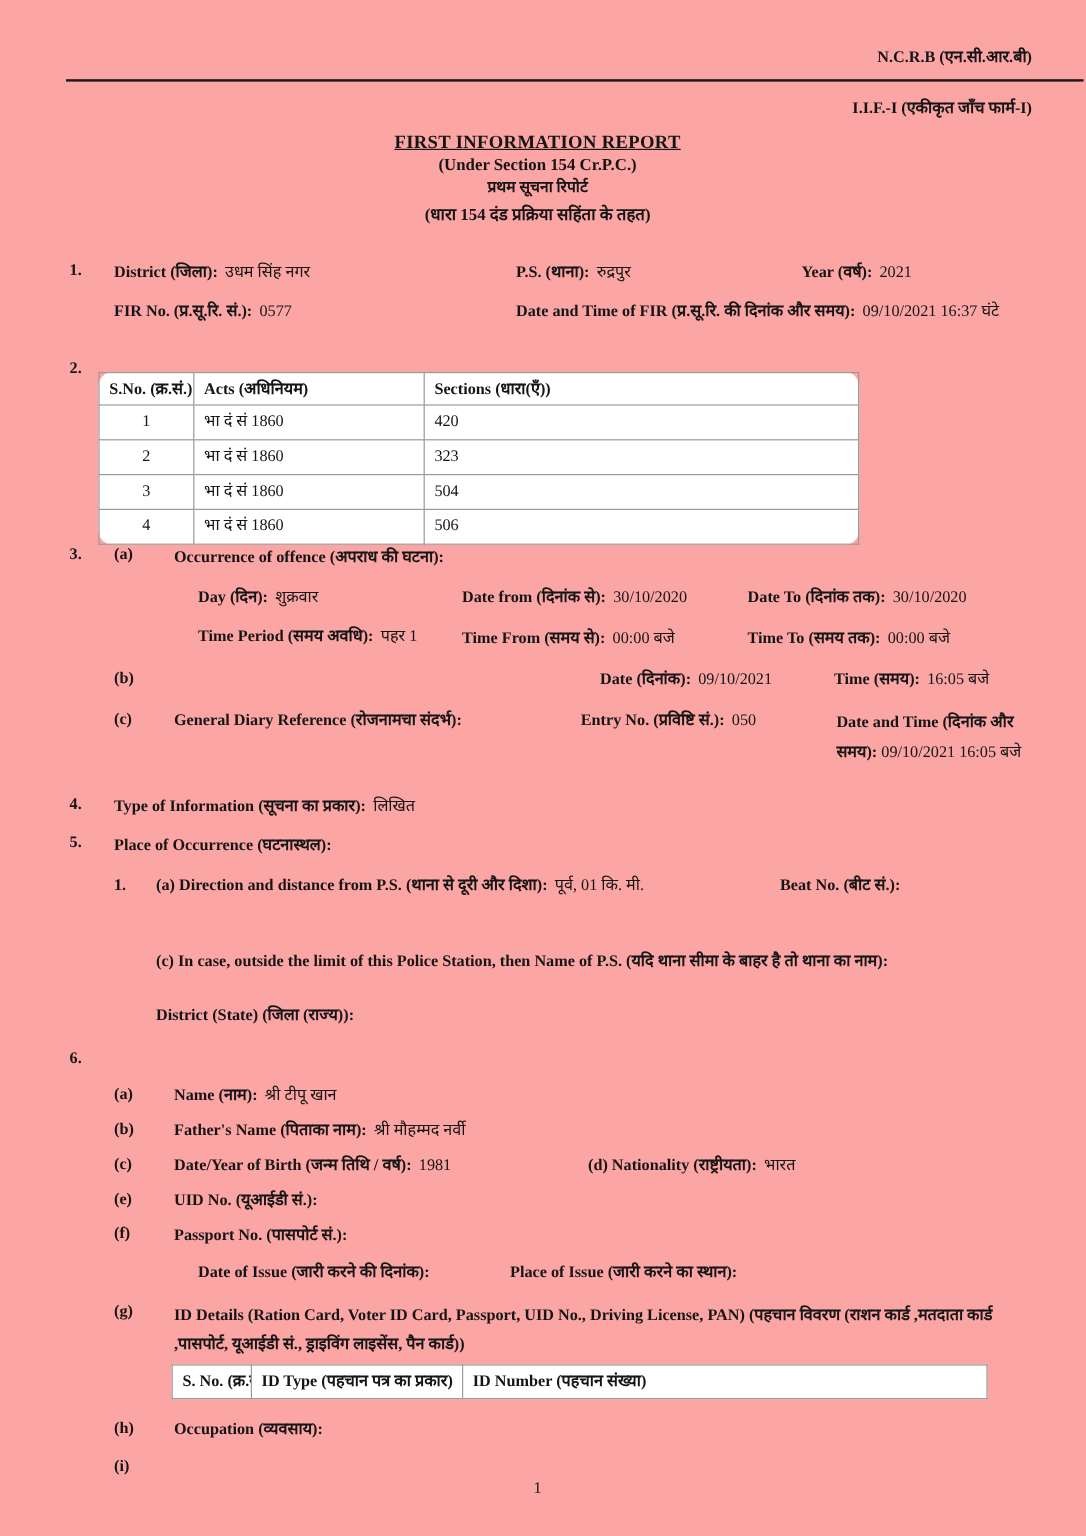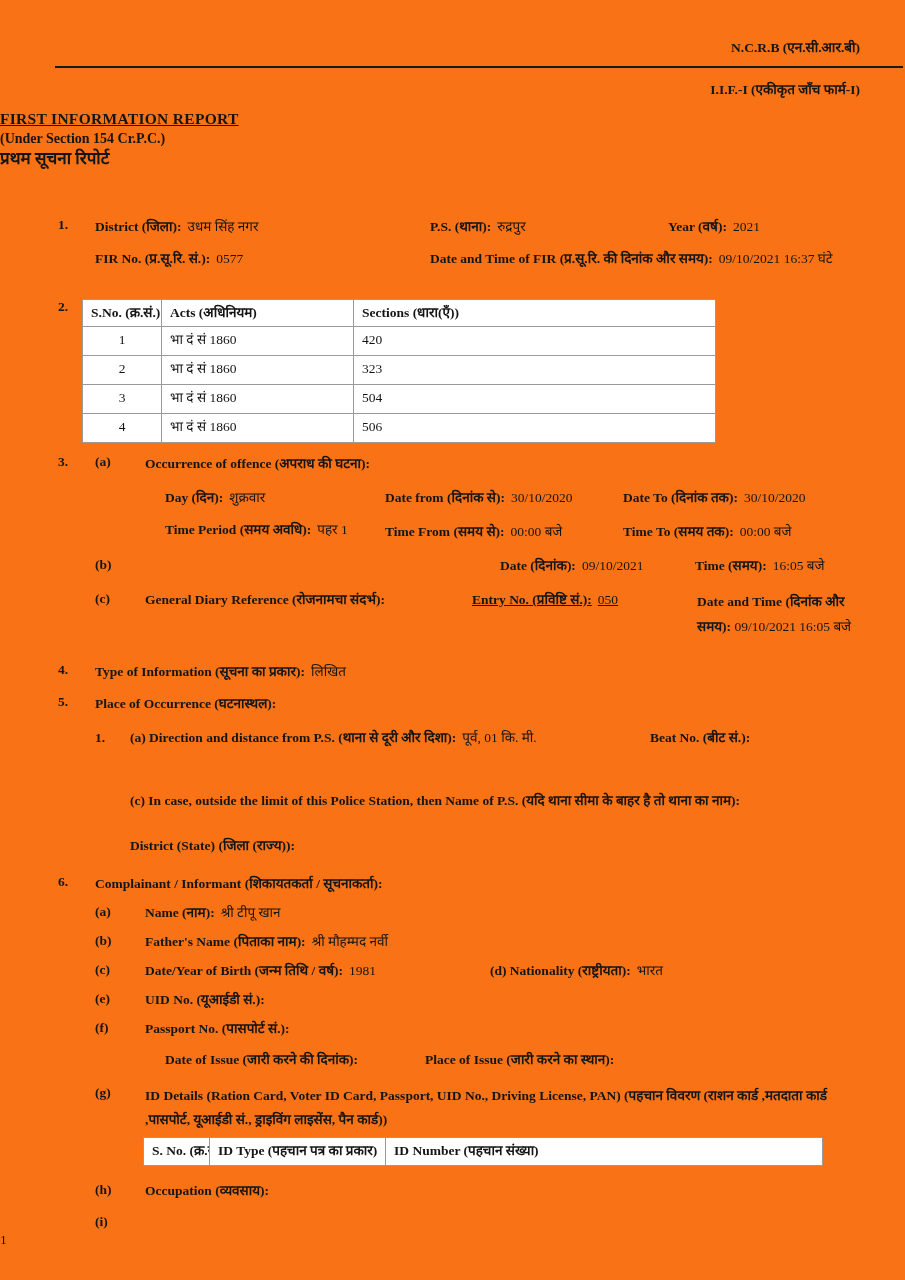--- a/index.html
+++ b/index.html
@@ -1,29 +1,29 @@
 <!DOCTYPE html>
 <html><head>
 <meta charset="utf-8">
 <style>
   html,body { margin:0; padding:0; background:#ffffff; }
   .page {
-    position:relative; width:905px; height:1280px; background:#f97316;
+    position:relative; width:905px; height:1280px; background:#fca5a5;
     font-family:"Liberation Serif","DejaVu Serif",serif;
     color:#151515; font-size:13.5px; line-height:1.5;
   }
   .abs { position:absolute; white-space:nowrap; }
   .wrap { white-space:normal; }
   .b { font-weight:bold; }
   .val { margin-left:6px; }
   .rule { position:absolute; left:55px; width:848px; height:0; border-top:2.5px solid #1a1a1a; }
-  .center { left:0; width:896px; }
+  .center { left:0; width:896px; text-align:center; }
   .title { font-weight:bold; text-decoration:underline; font-size:15.5px; letter-spacing:0.3px; }
   .subtitle { font-weight:bold; font-size:14px; }
-  .title-hi { font-weight:bold; font-size:17px;font-family:Liberation Serif, serif; }
+  .title-hi { font-weight:bold; font-size:13px;font-family:Liberation Serif, serif; }
   .subtitle-hi { font-weight:bold; font-size:14px; }
   table.grid { border-collapse:collapse; table-layout:fixed; background:#fff; }
   table.grid td, table.grid th {
     border:1px solid #9a9a9a; padding:3px 8px; font-size:13.5px;
     text-align:left; vertical-align:top; overflow:hidden;
   }
   table.grid th { font-weight:bold; }
   .cell-center { text-align:center !important; }
 </style>
 </head>
@@ -31,40 +31,41 @@
 
 <div class="page">
 
   <div class="abs b" style="top:38px; right:45px;">N.C.R.B (एन.सी.आर.बी)</div>
   <div class="rule" style="top:66px;"></div>
   <div class="abs b" style="top:80px; right:45px;">I.I.F.-I (एकीकृत जाँच फार्म-I)</div>
 
   <div class="abs center title" style="top:107px;">FIRST INFORMATION REPORT</div>
   <div class="abs center subtitle" style="top:128px;">(Under Section 154 Cr.P.C.)</div>
   <div class="abs center title-hi" style="top:146px;">प्रथम सूचना रिपोर्ट</div>
+  <div class="abs center subtitle-hi" style="top:169px;">(धारा 154 दंड प्रक्रिया सहिंता के तहत)</div>
 
   <div class="abs b" style="top:215px; left:58px;">1.</div>
   <div class="abs" style="top:217px; left:95px;">
     <span class="b">District (जिला):</span><span class="val">उधम सिंह नगर</span>
   </div>
   <div class="abs" style="top:217px; left:430px;font-family:Liberation Serif, serif;">
     <span class="b">P.S. (थाना):</span><span class="val">रुद्रपुर</span>
   </div>
   <div class="abs" style="top:217px; left:668px;">
     <span class="b">Year (वर्ष):</span><span class="val">2021</span>
   </div>
   <div class="abs" style="top:249px; left:95px;">
     <span class="b">FIR No. (प्र.सू.रि. सं.):</span><span class="val">0577</span>
   </div>
   <div class="abs" style="top:249px; left:430px;">
     <span class="b">Date and Time of FIR (प्र.सू.रि. की दिनांक और समय):</span><span class="val">09/10/2021 16:37 घंटे</span>
   </div>
 
   <div class="abs b" style="top:297px; left:58px;">2.</div>
-  <table class="grid abs" style="top:299px; left:82px; width:633px;">
+  <table class="grid abs" style="top:310px; left:82px; width:633px;border-radius:12px;">
     <colgroup>
         <col style="width:79px">
         <col style="width:192px">
         <col style="width:362px">
       </colgroup>
     <tbody>
         <tr>
       <th>S.No. (क्र.सं.)</th>
       <th>Acts (अधिनियम)</th>
       <th>Sections (धारा(एँ))</th>
@@ -119,21 +120,21 @@
   <div class="abs b" style="top:555px; left:95px;">(b)</div>
   <div class="abs" style="top:556px; left:500px;">
     <span class="b">Date (दिनांक):</span><span class="val">09/10/2021</span>
   </div>
   <div class="abs" style="top:556px; left:695px;">
     <span class="b">Time (समय):</span><span class="val">16:05 बजे</span>
   </div>
 
   <div class="abs b" style="top:589px; left:95px;">(c)</div>
   <div class="abs b" style="top:590px; left:145px;">General Diary Reference (रोजनामचा संदर्भ):</div>
-  <div class="abs" style="top:590px; left:472px;text-decoration:underline;">
+  <div class="abs" style="top:590px; left:484px;">
     <span class="b">Entry No. (प्रविष्टि सं.):</span><span class="val">050</span>
   </div>
   <div class="abs wrap" style="top:590px; left:697px; width:178px; line-height:1.85;">
     <span class="b">Date and Time (दिनांक और समय):</span> <span>09/10/2021 16:05 बजे</span>
   </div>
 
   <div class="abs b" style="top:660px; left:58px;">4.</div>
   <div class="abs" style="top:662px; left:95px;">
     <span class="b">Type of Information (सूचना का प्रकार):</span><span class="val">लिखित</span>
   </div>
@@ -146,21 +147,20 @@
     <span class="b">(a) Direction and distance from P.S. (थाना से दूरी और दिशा):</span><span class="val">पूर्व, 01 कि. मी.</span>
   </div>
   <div class="abs b" style="top:728px; left:650px;">Beat No. (बीट सं.):</div>
 
 
   <div class="abs b" style="top:791px; left:130px;">(c) In case, outside the limit of this Police Station, then  Name of P.S. (यदि थाना सीमा के बाहर है तो थाना का नाम):</div>
 
   <div class="abs b" style="top:836px; left:130px;">District (State) (जिला (राज्य)):</div>
 
   <div class="abs b" style="top:872px; left:58px;">6.</div>
-  <div class="abs b" style="top:874px; left:95px;">Complainant / Informant (शिकायतकर्ता / सूचनाकर्ता):</div>
 
   <div class="abs b" style="top:902px; left:95px;">(a)</div>
   <div class="abs" style="top:903px; left:145px;">
     <span class="b">Name (नाम):</span><span class="val">श्री टीपू खान</span>
   </div>
 
   <div class="abs b" style="top:931px; left:95px;">(b)</div>
   <div class="abs" style="top:932px; left:145px;">
     <span class="b">Father's Name (पिताका नाम):</span><span class="val">श्री मौहम्मद नर्वी</span>
   </div>

